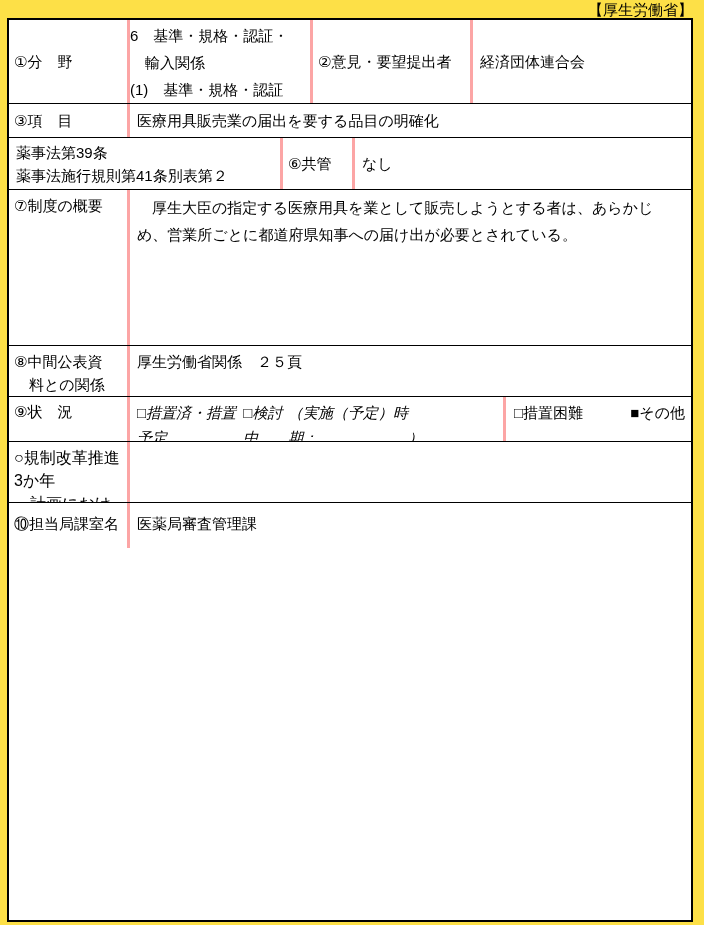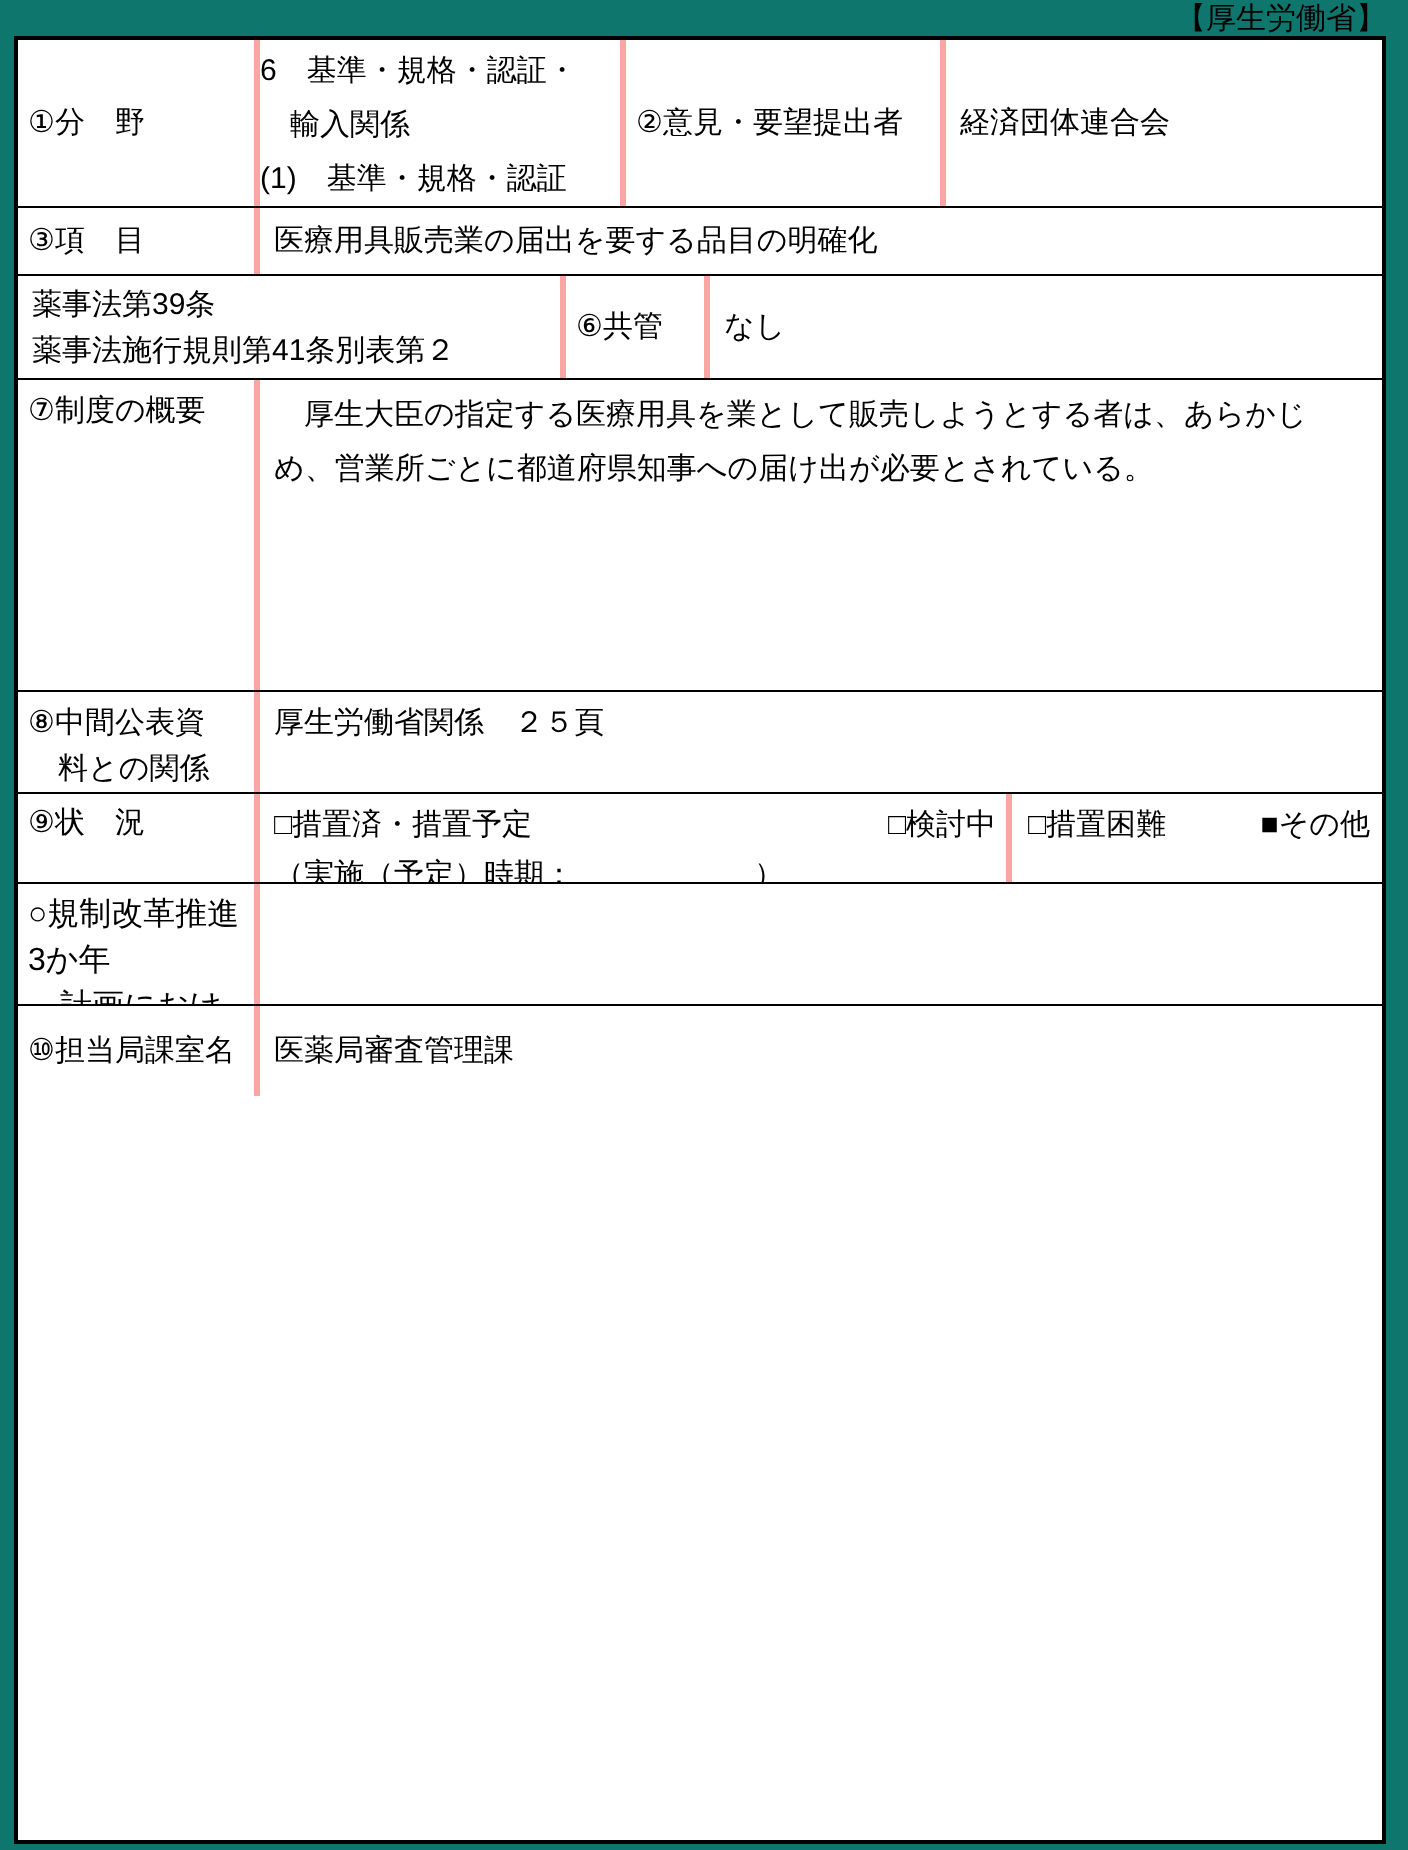--- a/index.html
+++ b/index.html
@@ -1,21 +1,21 @@
 <!DOCTYPE html>
 <html><head>
 <meta charset="utf-8">
 <style>
   html,body { margin:0; padding:0; background:#ffffff; }
   body {
     width:704px; height:925px;
     font-family:"Liberation Sans","DejaVu Sans",sans-serif;
     color:#000;
   }
-  .page { position:relative; width:704px; height:925px; background:#0f766e; overflow:hidden; }
+  .page { position:relative; width:704px; height:925px; background:#fde047; overflow:hidden; }
   .ministry {
     position:absolute; top:1px; right:11px;
     font-size:15px; line-height:17px; white-space:pre;
   }
   .tbl {
     position:absolute; left:7px; top:18px;
     width:686px; height:904px;
     border:2px solid #000;
     box-sizing:border-box;
     display:flex; flex-direction:column;
@@ -31,30 +31,30 @@
     overflow:hidden;
   }
   .cell:first-child { border-left:none; }
   .lab  { width:118px; flex:none; padding:4px 2px 0 5px; }
   .val  { flex:1 1 auto; padding:4px 4px 0 7px; }
   .ctr  { display:flex; align-items:center; padding-top:0; }
   
   .r1 { height:83px; }  .r2 { height:34px; }  .r3 { height:156px; }
   .r4 { height:52px; }  .r5 { height:156px; } .r6 { height:51px; }
   .r7 { height:45px; }  .r8 { height:61px; }  .r9 { height:216px; }
-  .r10{ height:46px; }
+  .r10{ height:46px;font-family:Liberation Mono, monospace; }
   
   .w-cat   { width:183px; flex:none; line-height:27px; padding-top:2px; }
   .w-sub   { width:160px; flex:none; }
   .w-law   { width:271px; flex:none; }
   .w-joint { width:72px;  flex:none; }
   .w-stat  { width:376px; flex:none; }
   .lh27 { line-height:27px; }
   .small-lab { font-size:16px; line-height:23px; padding-top:4px; }
-  .status-mid { padding:3px 5px 0 7px; display:flex; flex-direction:column; }
+  .status-mid { padding:3px 5px 0 7px; display:flex; flex-direction:row;font-style:italic; }
   .status-line1 { display:flex; justify-content:space-between; line-height:25px; }
   .status-right { padding:3px 6px 0 8px; display:flex; justify-content:space-between; align-items:flex-start; line-height:25px; }
   .expl { flex:1 1 auto; padding:4px 6px 0 6px; line-height:25px; }
 </style>
 </head>
 <body>
 
 <div class="page">
 
   <div class="ministry">【厚生労働省】</div>

